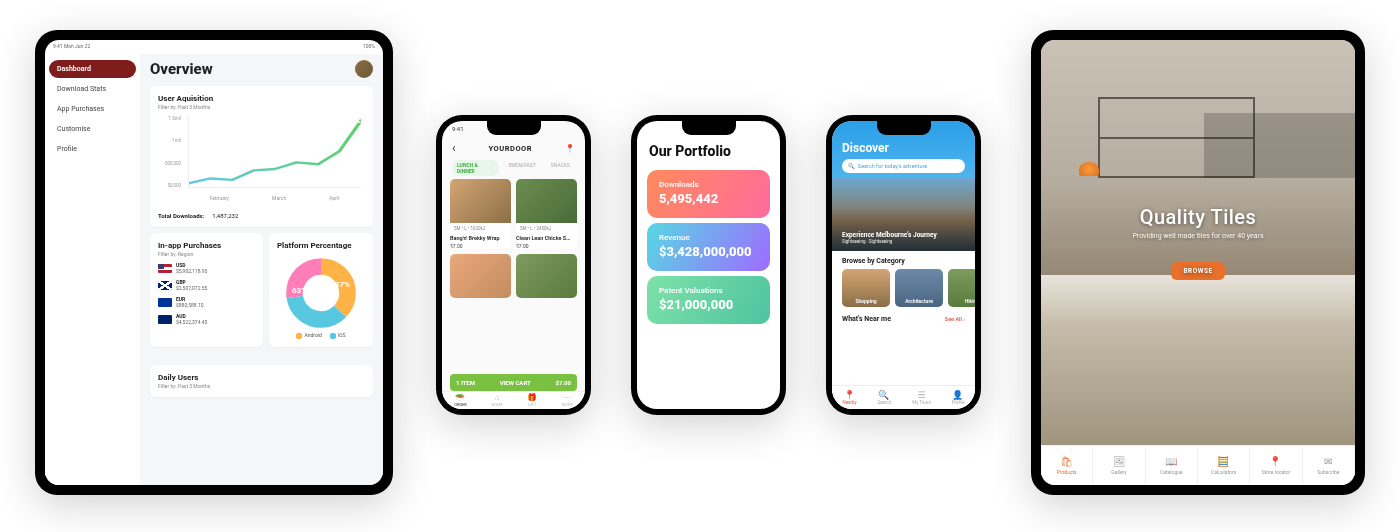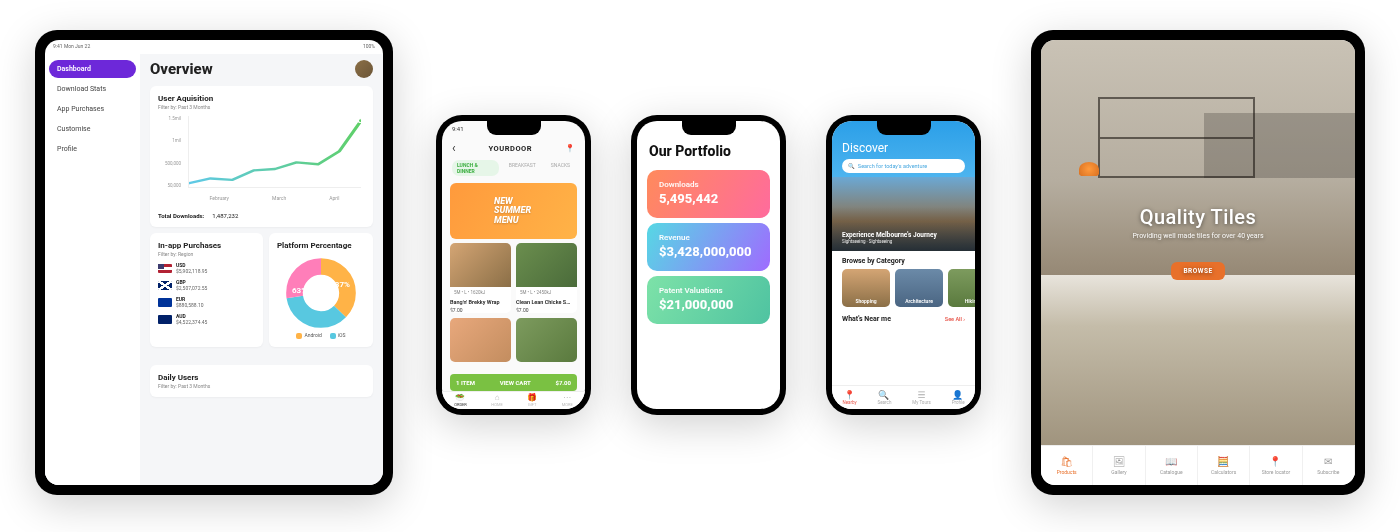--- a/index.html
+++ b/index.html
@@ -11,21 +11,21 @@
 .phone{width:155px;height:300px;border-radius:26px}
 .phone .screen{inset:6px;border-radius:20px}
 .phone .notch{position:absolute;top:6px;left:50%;transform:translateX(-50%);width:54px;height:14px;background:#000;border-radius:0 0 9px 9px;z-index:5}
 
 
 #d1{left:35px;top:30px;width:358px;height:465px}
 #d1 .statusbar{height:14px;font-size:5px;color:#666;padding:3px 8px 0;display:flex;justify-content:space-between}
 #d1 .content{display:flex;height:calc(100% - 14px);background:#f5f6f8}
 .sidebar{width:95px;background:#fff;padding:6px 4px}
 .side-item{font-size:7px;color:#444;padding:5px 8px;border-radius:9px;margin-bottom:2px;cursor:pointer}
-.side-item.active{background:#6d28d9;color:#fff;font-weight:600}
+.side-item.active{background:#7f1d1d;color:#fff;font-weight:600}
 .main{flex:1;padding:6px 10px;overflow:hidden}
 .title-row{display:flex;justify-content:space-between;margin-bottom:8px}
 .title-row h1{font-size:15px;font-weight:800;color:#222}
 .avatar{width:18px;height:18px;border-radius:50%;background:linear-gradient(135deg,#8b6f47,#6b5537)}
 .card{background:#fff;border-radius:6px;padding:8px;margin-bottom:6px;box-shadow:0 1px 2px rgba(0,0,0,.04)}
 .card h3{font-size:8px;font-weight:700;color:#222}
 .card .sub{font-size:5px;color:#888;margin-top:1px}
 .chart-area{height:90px;position:relative;margin-top:6px}
 .yaxis{position:absolute;left:0;top:0;bottom:18px;width:26px;display:flex;flex-direction:column;justify-content:space-between;font-size:4.5px;color:#999;text-align:right;padding-right:3px}
 .plot{position:absolute;left:30px;right:4px;top:0;bottom:18px;border-left:1px solid #eee;border-bottom:1px solid #eee}
@@ -83,21 +83,21 @@
 .stat{margin:5px 10px;height:48px;border-radius:10px;padding:10px 12px;color:#fff}
 .stat .lbl{font-size:8px;font-weight:600;opacity:.95}
 .stat .val{font-size:13px;font-weight:800;margin-top:2px}
 .stat.s1{background:linear-gradient(120deg,#ff8a5c,#ff6b9d)}
 .stat.s2{background:linear-gradient(120deg,#56d8e4,#9f6bff)}
 .stat.s3{background:linear-gradient(120deg,#7de2a8,#4fc3a1)}
 
 
 #d4{left:826px;top:115px}
 .disc-head{height:56px;background:linear-gradient(180deg,#2b9fe8,#4db4ef);padding:20px 10px 6px;color:#fff}
-.disc-h1{font-size:12px;font-weight:400;margin-bottom:4px}
+.disc-h1{font-size:12px;font-weight:700;margin-bottom:4px}
 .search{height:14px;background:#fff;border-radius:7px;display:flex;align-items:center;padding:0 6px;font-size:5.5px;color:#4aa9e0;gap:3px}
 .hero{height:74px;background:linear-gradient(180deg,#6ba8d4,#8b7355 60%,#4a5d6b);margin-top:0;position:relative;display:flex;align-items:flex-end;padding:6px 10px}
 .hero::before{content:'';position:absolute;inset:0;background:linear-gradient(transparent 40%,rgba(0,0,0,.5))}
 .hero-text{position:relative;color:#fff;font-size:6.5px;font-weight:700;line-height:1.3}
 .hero-sub{font-size:4.5px;font-weight:400;opacity:.9}
 .sect{padding:6px 10px 2px;font-size:7px;font-weight:700;color:#222}
 .catrow{display:flex;gap:5px;padding:2px 10px;overflow:hidden}
 .cat{flex:0 0 48px;height:38px;border-radius:5px;display:flex;align-items:flex-end;justify-content:center;font-size:5px;color:#fff;font-weight:600;padding-bottom:3px}
 .near-head{display:flex;justify-content:space-between;align-items:center;padding:6px 10px 2px;font-size:7px}
 .near-head b{color:#222}
@@ -246,27 +246,20 @@
     <div class="p-head">
       <span style="font-size:12px;color:#333">‹</span>
       <span class="p-title">YOURDOOR</span>
       <span style="font-size:8px">📍</span>
     </div>
     <div class="tabs">
       <span class="tab active">LUNCH &amp; DINNER</span>
       <span class="tab">BREAKFAST</span>
       <span class="tab">SNACKS</span>
     </div>
-    <div class="promo">
-      <div class="promo-text">
-        <div>NEW</div>
-        <div>SUMMER</div>
-        <div>MENU</div>
-      </div>
-    </div>
     <div class="grid2">
       <div class="food">
         <div class="img" style="background:linear-gradient(135deg,#d4a574,#8b6f47)"></div>
         <div class="meta">5M • L • 1620kJ</div>
         <div class="name">Bang'n' Brekky Wrap</div>
         <div class="price">$7.00</div>
       </div>
       <div class="food">
         <div class="img" style="background:linear-gradient(135deg,#6b8e4e,#4a6b3a)"></div>
         <div class="meta">5M • L • 2450kJ</div>

